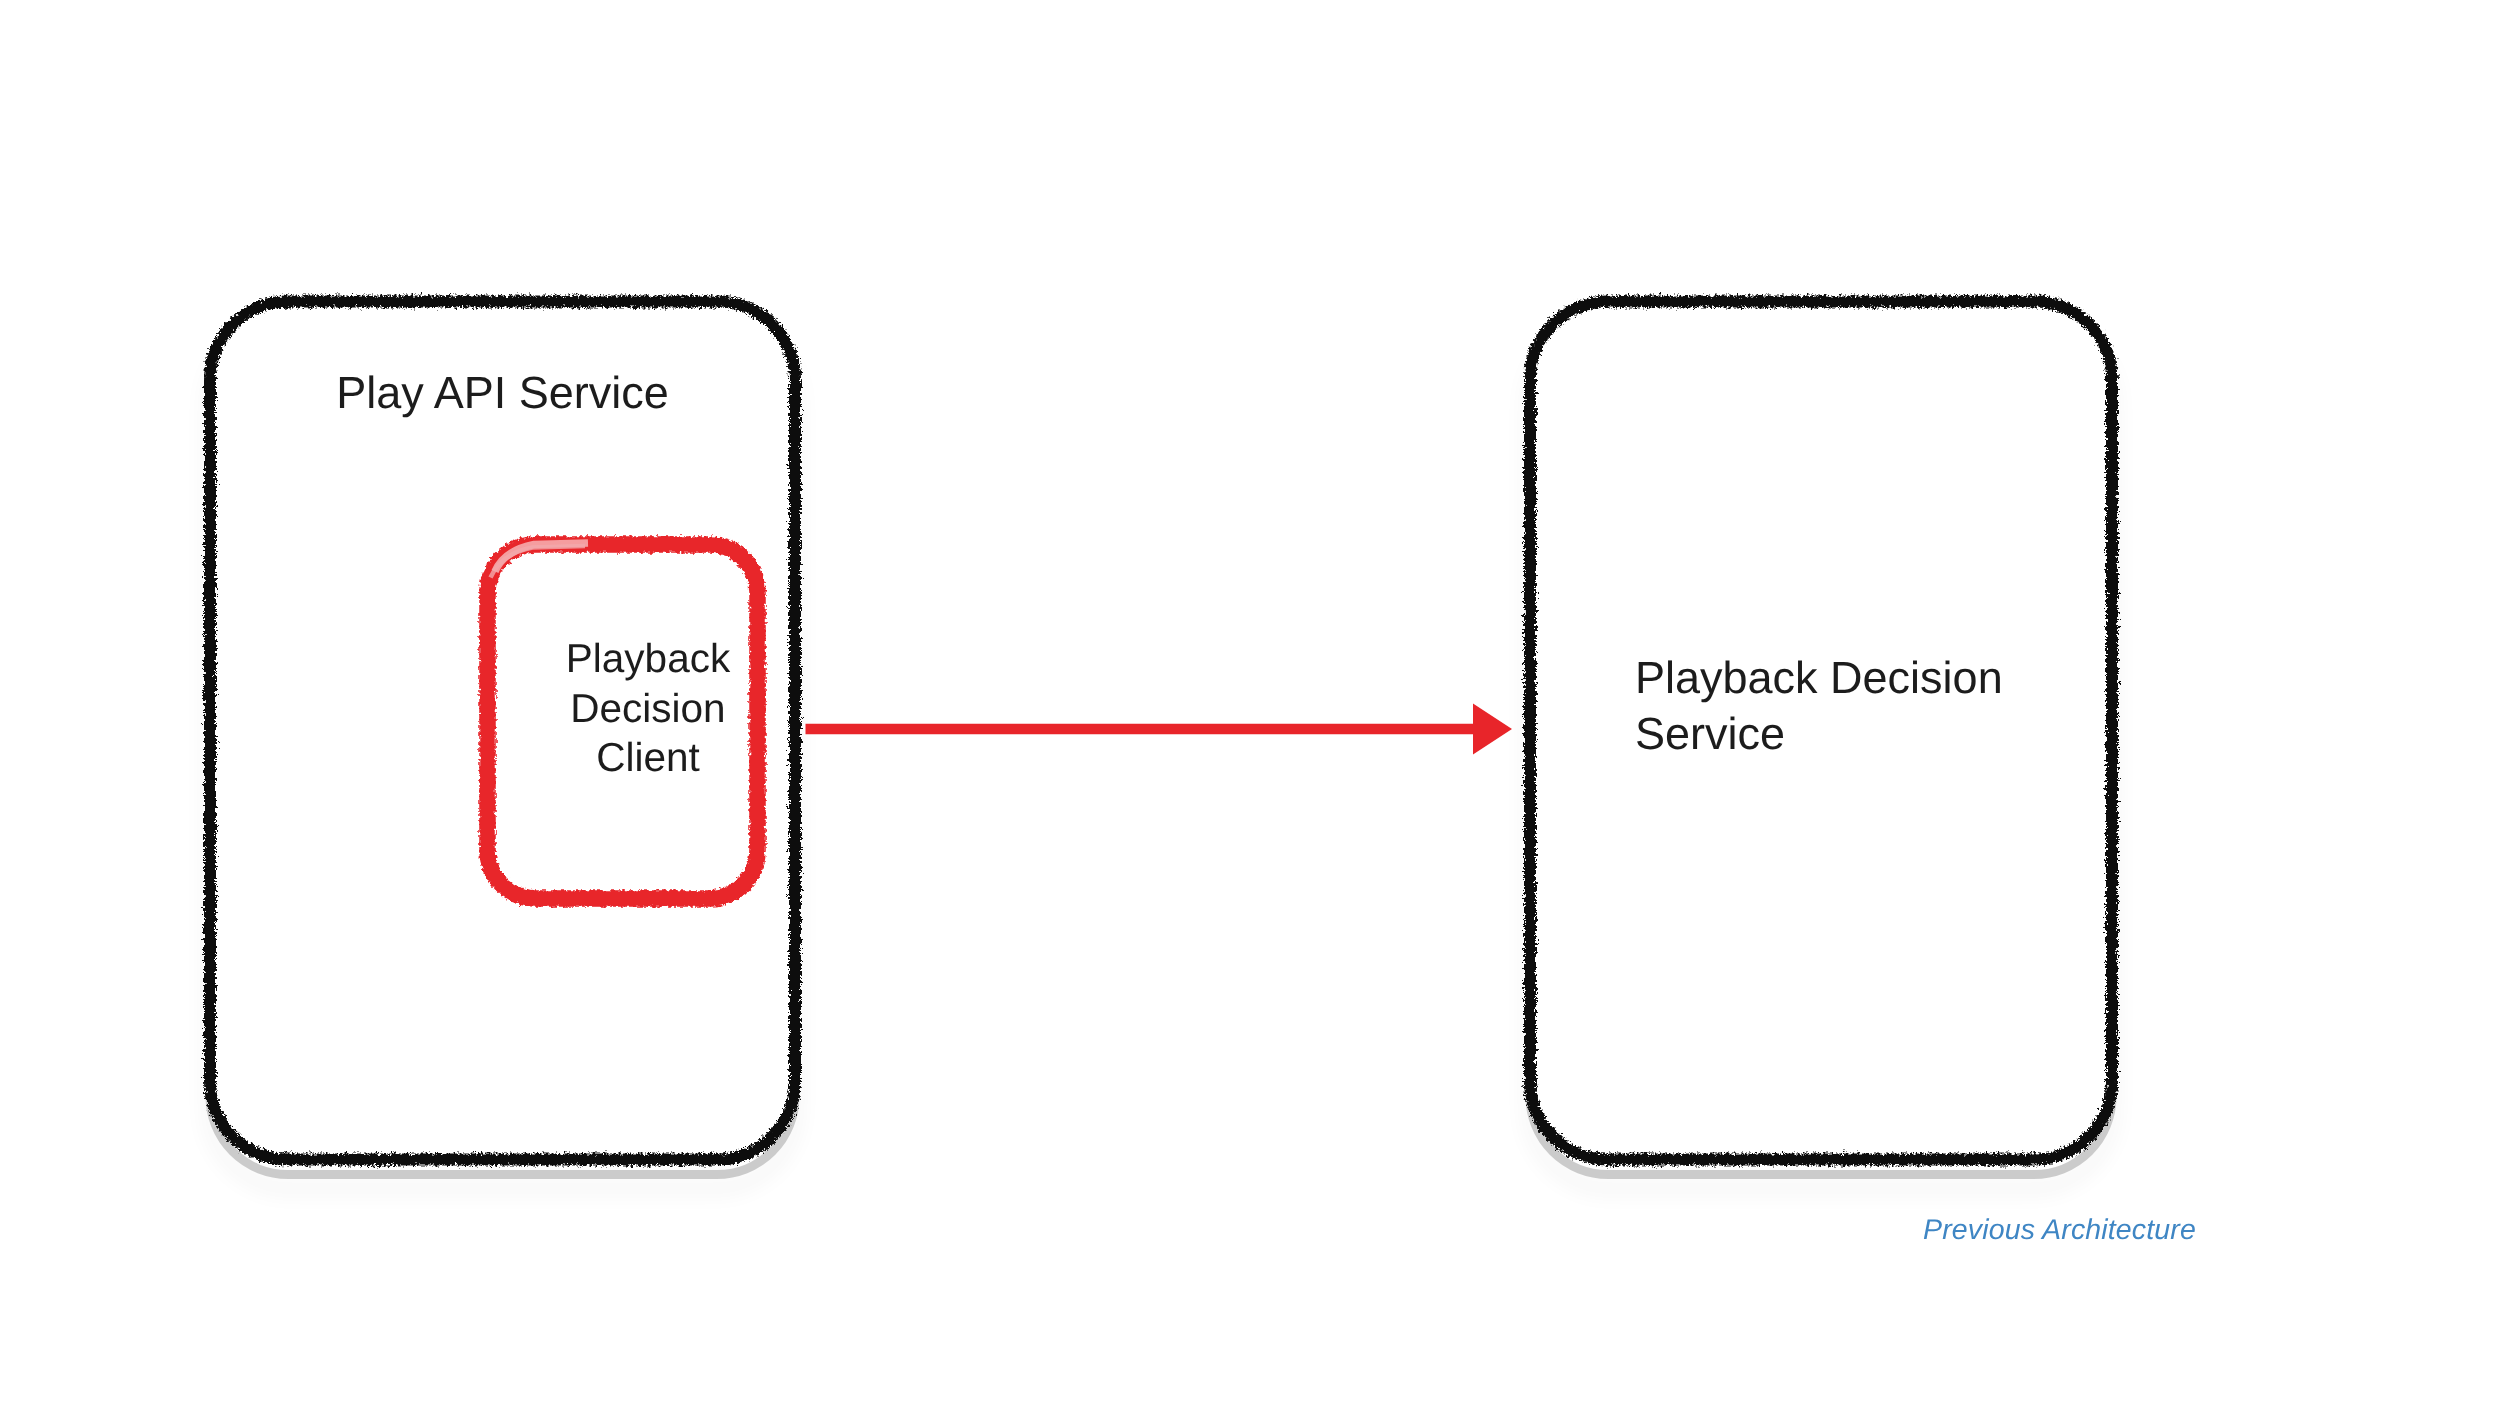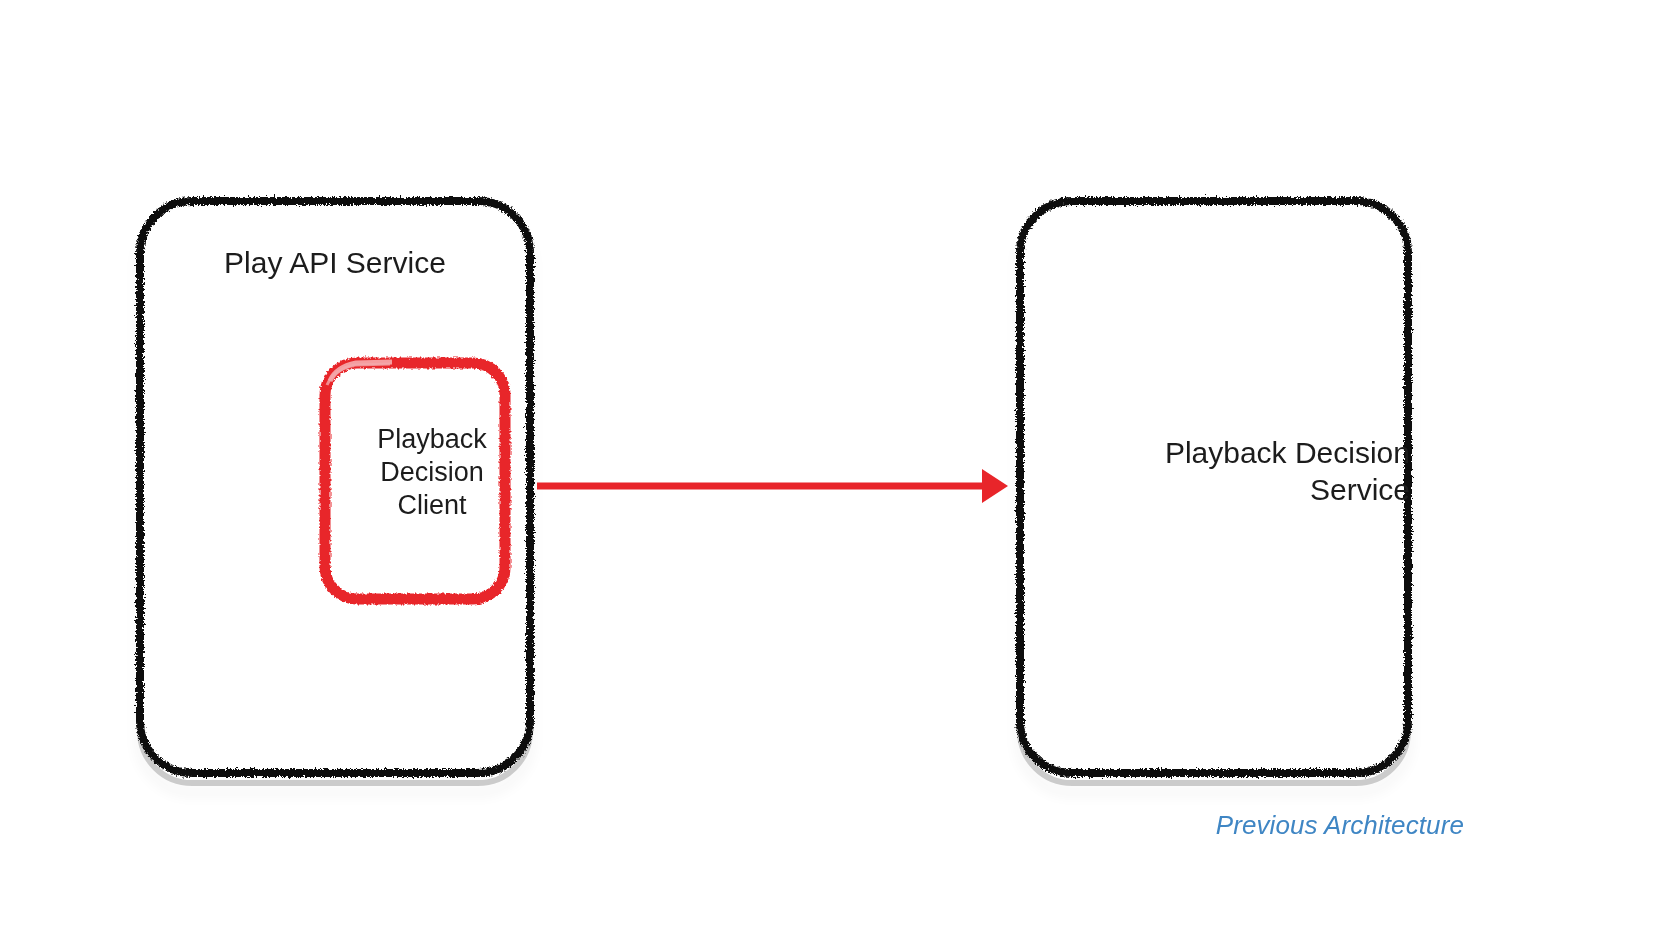--- a/index.html
+++ b/index.html
@@ -54,31 +54,31 @@
     top: 410px;
     width: 160px;
     text-align: center;
     font-size: 27px;
   }
 
   #pds-label {
     left: 1090px;
     top: 422px;
     width: 320px;
-    text-align: right;
+    text-align: left;
     font-size: 30px;
   }
 
   #caption {
     position: absolute;
     left: 1000px;
     top: 797px;
     width: 464px;
     text-align: right;
-    font-size: 26px;
+    font-size: 19px;
     font-style: italic;
     color: #3f86c4;
     letter-spacing: 0.1px;
   }
 </style>
 </head>
 <body>
 
 <div id="canvas">
 

